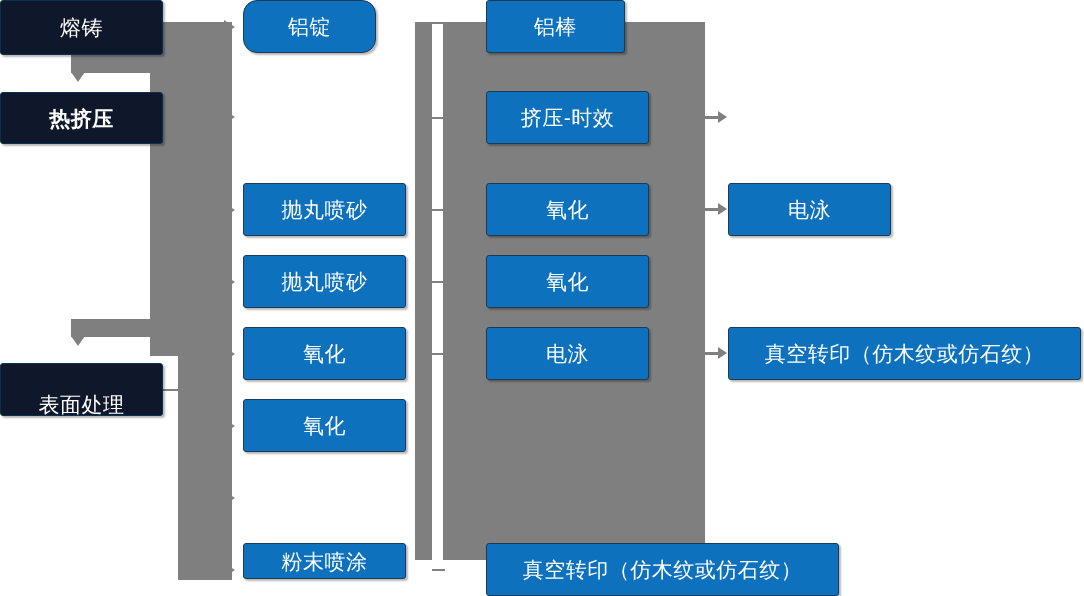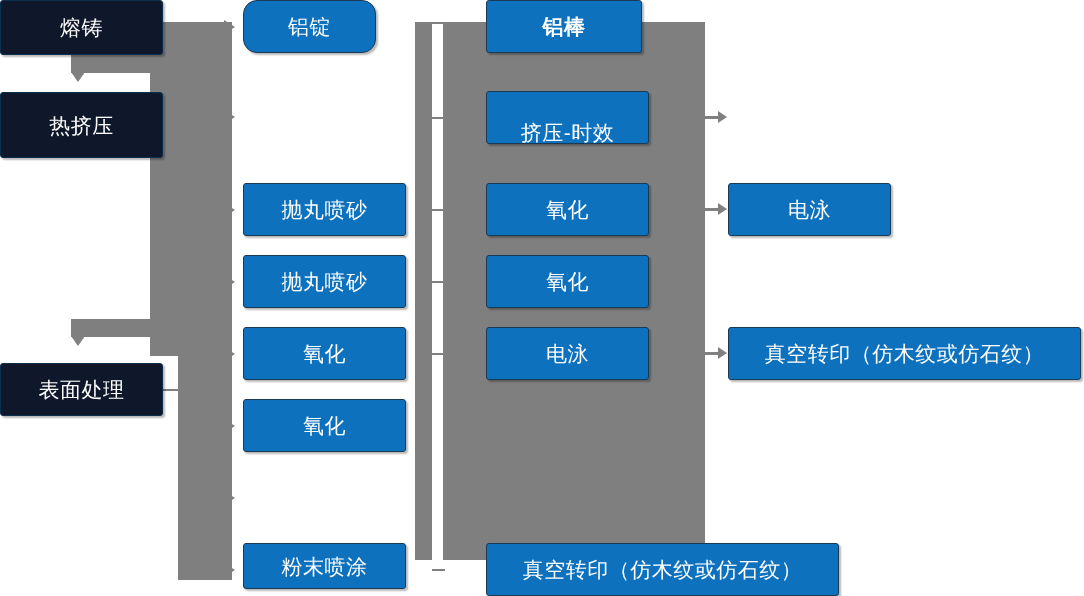--- a/index.html
+++ b/index.html
@@ -131,50 +131,50 @@
       <div class="head" style="left:15px;"></div>
   </div>
   <div class="mini-arrow" style="left:703px; top:347px; width:24px;">
     <div class="shaft" style="width:15px;"></div>
       <div class="head" style="left:15px;"></div>
   </div>
 
   <div class="box dark" style="left:0px; top:0px; width:163px; height:55px;">
     <span>熔铸</span>
   </div>
-  <div class="box dark" style="left:0px; top:92px; width:163px; height:66px;">
+  <div class="box dark" style="left:0px; top:92px; width:163px; height:52px;font-weight:bold;">
     <span>热挤压</span>
   </div>
-  <div class="box dark" style="left:0px; top:363px; width:163px; height:53px;">
+  <div class="box dark" style="left:0px; top:363px; width:163px; height:53px;align-items:flex-end;">
     <span>表面处理</span>
   </div>
 
   <div class="box light" style="left:243px; top:0px; width:133px; height:53px;border-radius:14px;">
     <span>铝锭</span>
   </div>
   <div class="box light" style="left:243px; top:183px; width:163px; height:53px;">
     <span>抛丸喷砂</span>
   </div>
   <div class="box light" style="left:243px; top:255px; width:163px; height:53px;">
     <span>抛丸喷砂</span>
   </div>
   <div class="box light" style="left:243px; top:327px; width:163px; height:53px;">
     <span>氧化</span>
   </div>
   <div class="box light" style="left:243px; top:399px; width:163px; height:53px;">
     <span>氧化</span>
   </div>
-  <div class="box light" style="left:243px; top:543px; width:163px; height:46px;text-align:center;">
+  <div class="box light" style="left:243px; top:543px; width:163px; height:36px;text-align:center;">
     <span>粉末喷涂</span>
   </div>
 
-  <div class="box light" style="left:486px; top:0px; width:156px; height:53px;font-weight:bold;">
+  <div class="box light" style="left:486px; top:0px; width:139px; height:53px;">
     <span>铝棒</span>
   </div>
-  <div class="box light" style="left:486px; top:91px; width:163px; height:53px;align-items:flex-end;">
+  <div class="box light" style="left:486px; top:91px; width:163px; height:53px;">
     <span>挤压-时效</span>
   </div>
   <div class="box light" style="left:486px; top:183px; width:163px; height:53px;">
     <span>氧化</span>
   </div>
   <div class="box light" style="left:486px; top:255px; width:163px; height:53px;">
     <span>氧化</span>
   </div>
   <div class="box light" style="left:486px; top:327px; width:163px; height:53px;">
     <span>电泳</span>

